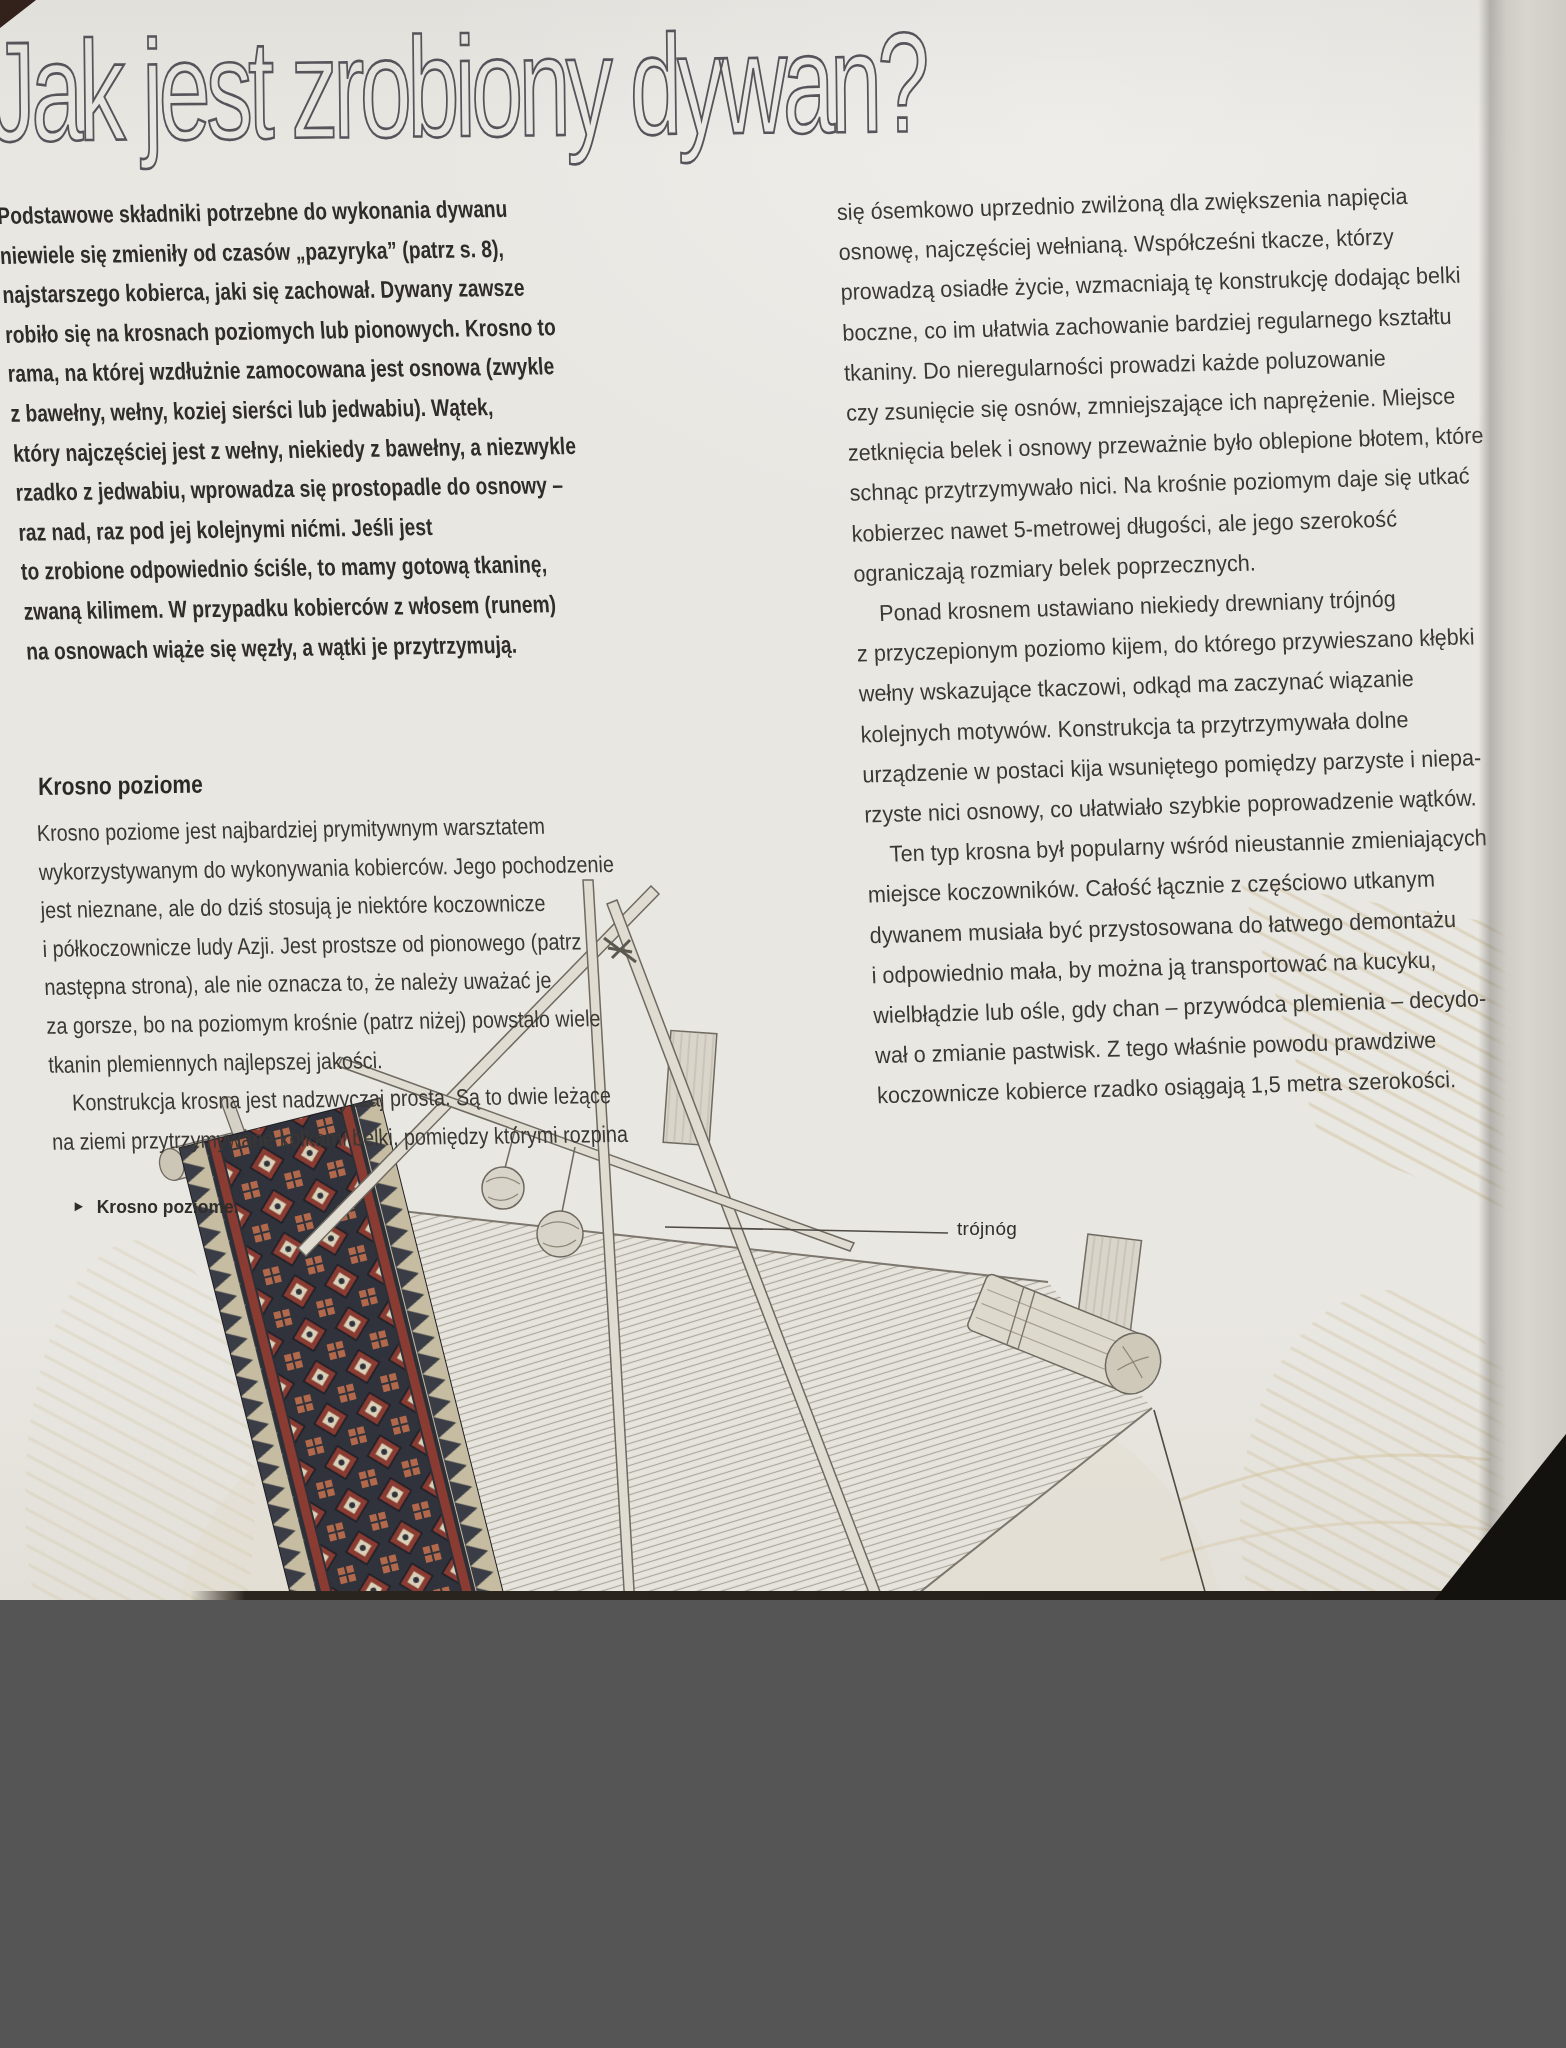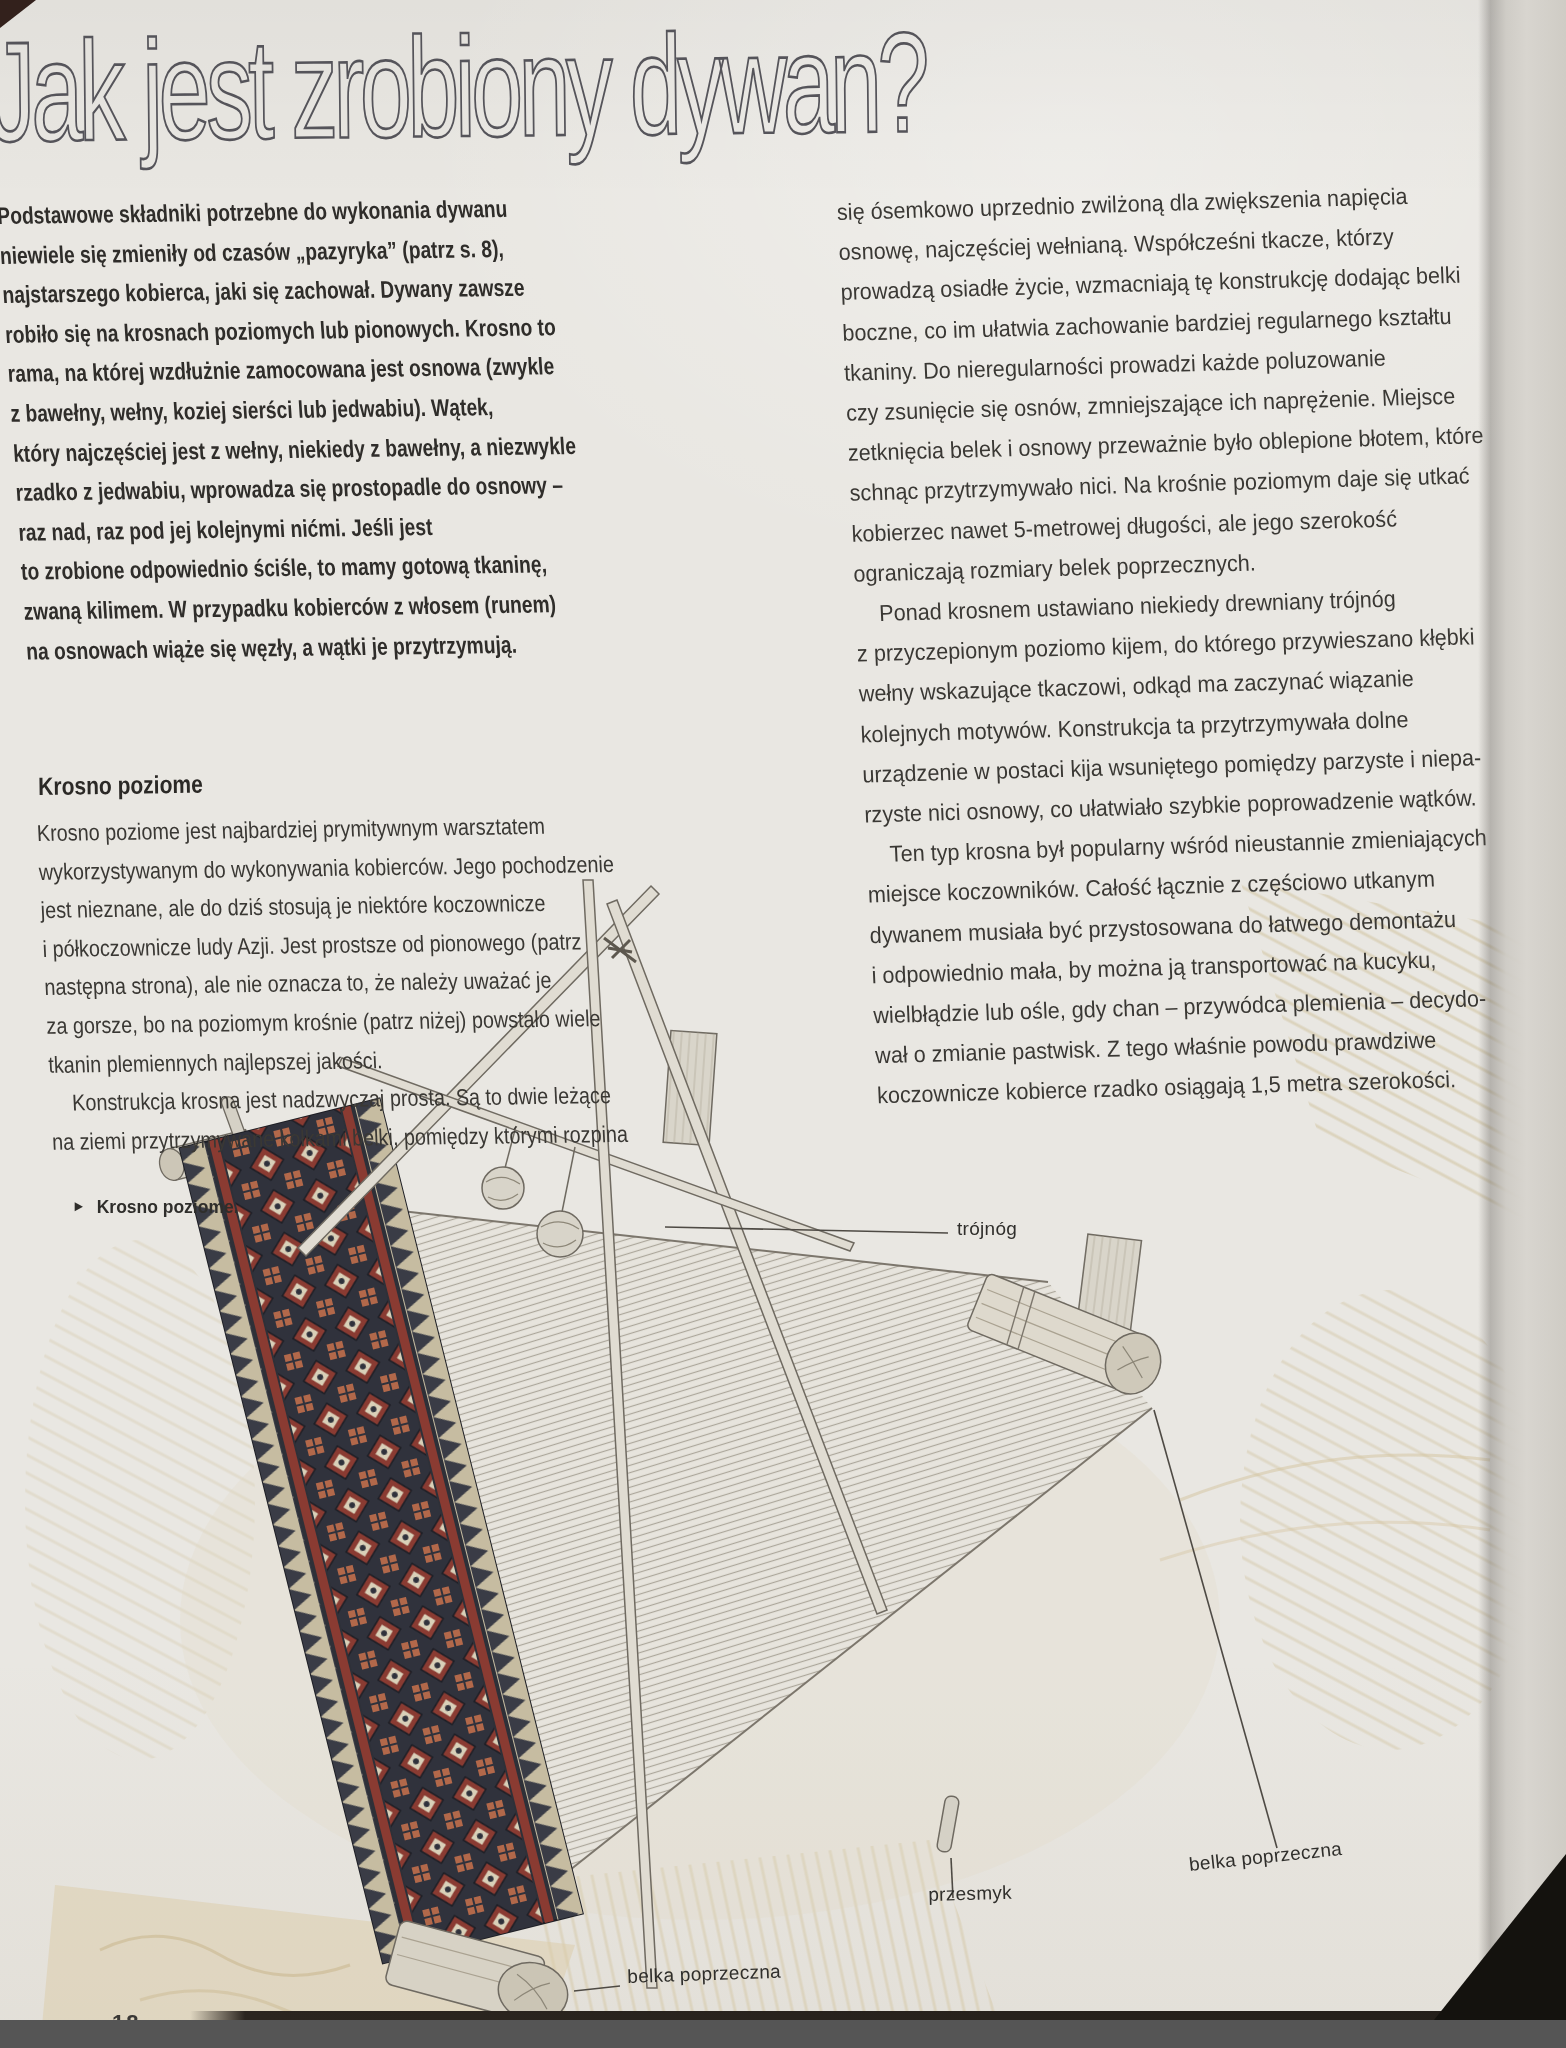--- a/index.html
+++ b/index.html
@@ -1,17 +1,17 @@
 <!DOCTYPE html>
 <html><head>
 <meta charset="utf-8">
 <style>
   html,body{margin:0;padding:0;background:#555;}
   .page{
-    position:relative;width:1566px;height:2020px;overflow:hidden;
+    position:relative;width:1566px;height:1600px;overflow:hidden;
     background:
       radial-gradient(1100px 700px at 68% 8%, rgba(255,255,255,0.28), rgba(255,255,255,0) 60%),
       linear-gradient(to bottom, rgba(0,0,0,0.03), rgba(0,0,0,0) 10%, rgba(0,0,0,0) 82%, rgba(150,130,95,0.07)),
       #e9e7e2;
     font-family:"Liberation Sans", sans-serif;
     color:#343230;
   }
   .tline{white-space:pre;}
   .title{
     position:absolute;left:-12px;top:10px;z-index:4;

